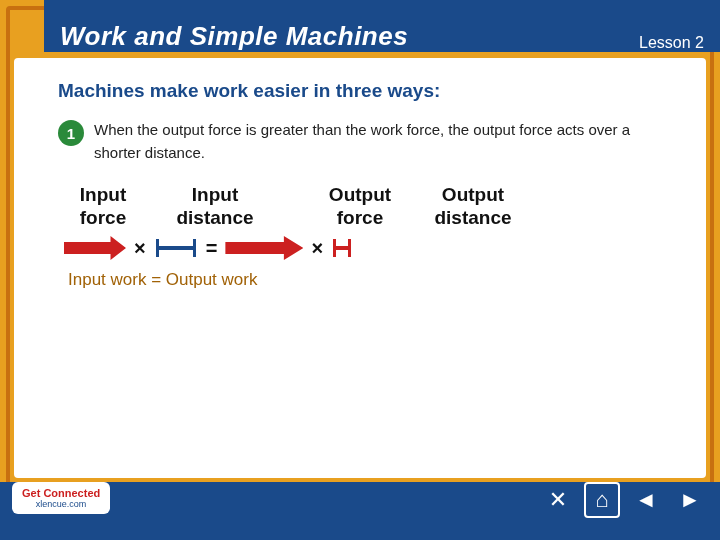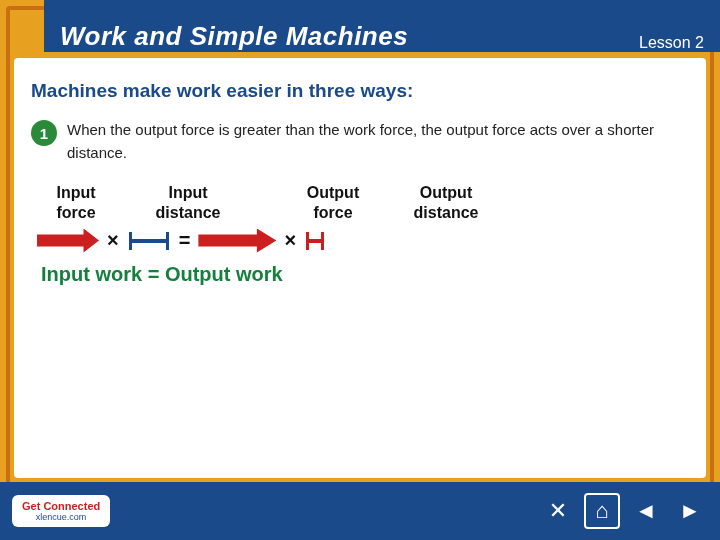--- a/index.html
+++ b/index.html
@@ -49,21 +49,21 @@
     }
 
     .main-content {
       position: absolute;
       top: 58px;
       left: 14px;
       right: 14px;
       bottom: 62px;
       background: #fff;
       border-radius: 4px;
-      padding: 22px 28px 18px 17px;
+      padding: 22px 28px 18px 44px;
     }
 
     .section-title {
       color: #1a4a8a;
       font-size: 19px;
       font-weight: bold;
       margin-bottom: 16px;
     }
 
     .item-row {
@@ -106,21 +106,21 @@
       gap: 0;
     }
 
     .diagram-col {
       display: flex;
       flex-direction: column;
       align-items: center;
     }
 
     .col-label {
-      font-size: 16px;
+      font-size: 19px;
       font-weight: bold;
       color: #111;
       text-align: center;
       line-height: 1.25;
     }
 
     .diagram-symbols-row {
       display: flex;
       align-items: center;
       justify-content: flex-start;
@@ -204,32 +204,32 @@
     }
 
     .equation-row {
       display: flex;
       align-items: center;
       margin-top: 10px;
       padding-left: 10px;
     }
 
     .eq-text {
-      font-size: 20px;
-      font-weight: bold;
-      color: #15803d;
+      font-size: 17px;
+      font-weight: normal;
+      color: #a16207;
     }
 
     .footer-bar {
       position: absolute;
       bottom: 0; left: 0; right: 0;
       height: 58px;
       background: #1a4a8a;
       display: flex;
-      align-items: center;
+      align-items: flex-start;
       justify-content: flex-end;
       padding: 0 12px;
       gap: 8px;
     }
 
     .footer-left {
       display: flex;
       align-items: center;
       gap: 6px;
       margin-right: auto;

